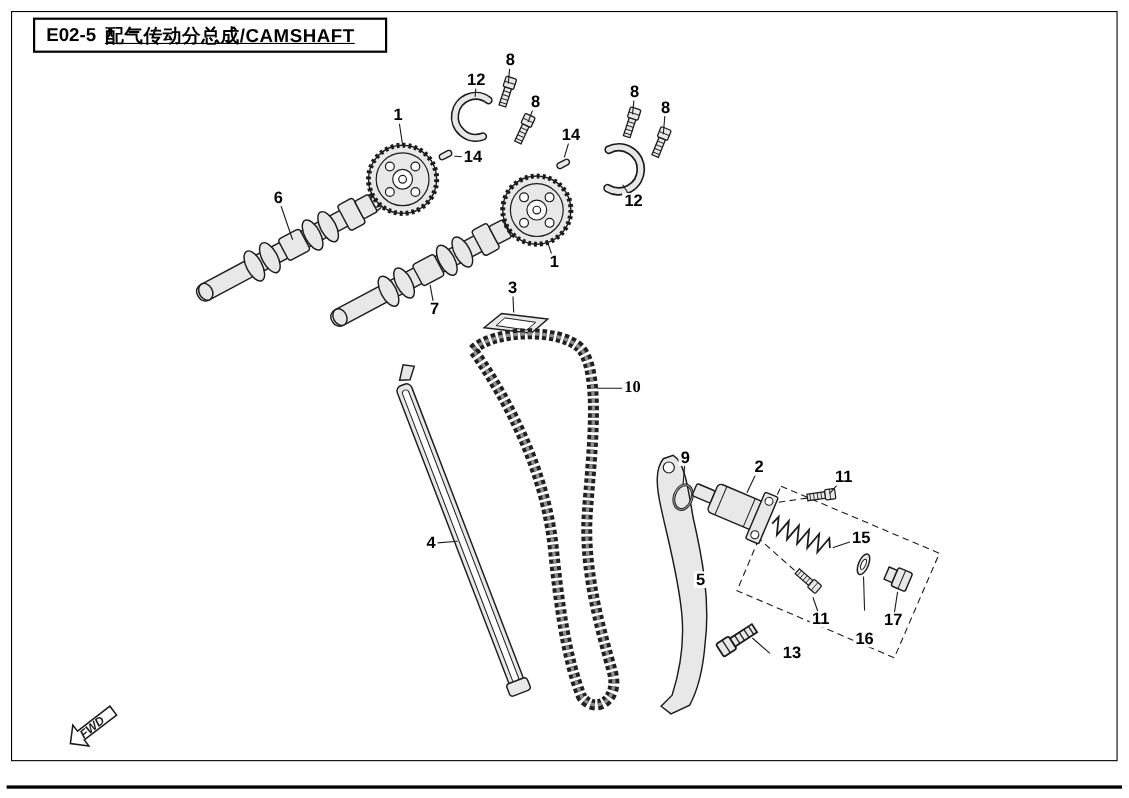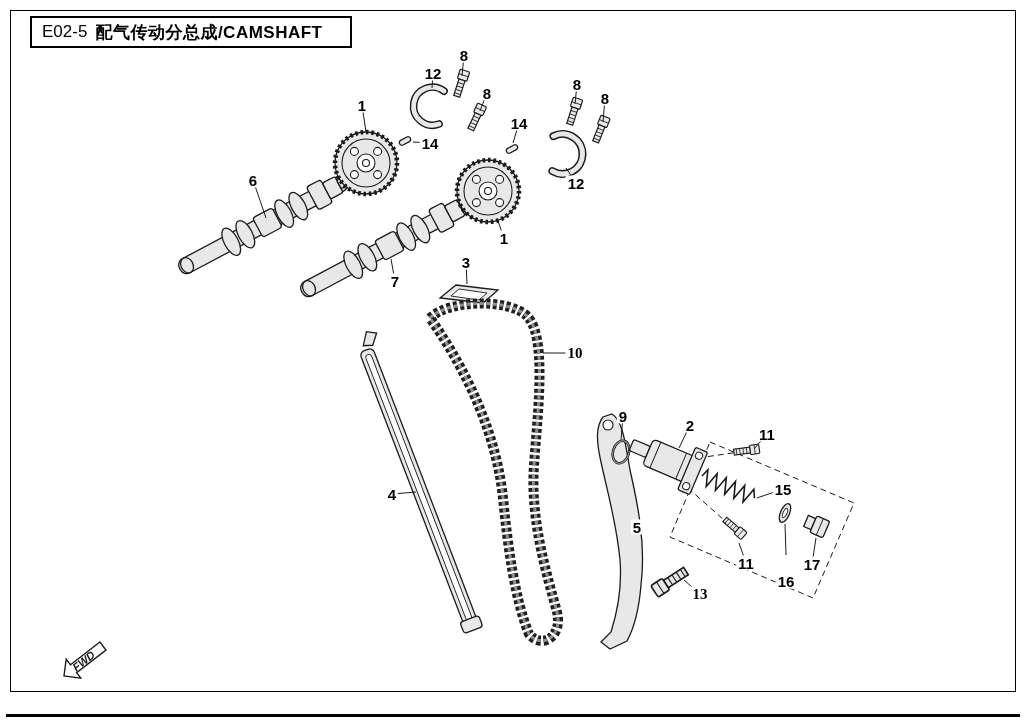--- a/index.html
+++ b/index.html
@@ -2,22 +2,22 @@
 <html><head>
 <meta charset="utf-8">
 <style>
   html,body{margin:0;padding:0;background:#fff;}
   .screen{position:relative;width:1026px;height:725px;background:#ffffff;overflow:hidden;
           font-family:"Liberation Sans",sans-serif;color:#000;}
   .frame{position:absolute;left:10px;top:10px;width:1004px;height:680px;border:1.5px solid #000;}
   .bottom-rule{position:absolute;left:6px;top:714px;width:1014px;height:3px;background:#000;}
   .title-box{position:absolute;left:30px;top:16px;width:322px;height:32px;border:2px solid #000;
              background:#fff;display:flex;align-items:center;padding-left:10px;box-sizing:border-box;}
-  .title-box .code{font-weight:normal;font-size:17px;margin-right:8px;}
-  .title-box .name{font-weight:bold;font-size:17px;letter-spacing:.5px;}
+  .title-box .code{font-weight:bold;font-size:17px;margin-right:8px;}
+  .title-box .name{font-weight:bold;font-size:17px;letter-spacing:.5px;text-decoration:underline;}
   svg.diagram{position:absolute;left:0;top:0;}
   .metal{fill:#e8e8e8;stroke:#1b1b1b;stroke-width:1.3;}
   .thin{stroke:#1b1b1b;stroke-width:0.9;fill:none;}
   .dash{fill:none;stroke:#1b1b1b;stroke-width:1;stroke-dasharray:6 4;}
   #leader-lines line{stroke:#1b1b1b;stroke-width:1;}
   .callout{position:absolute;transform:translate(-50%,-50%);font-weight:bold;font-size:15px;
            line-height:1;background:#fff;padding:0 2px;color:#000;}
   .fwd-text{font:italic bold 11px "Liberation Sans",sans-serif;fill:#1b1b1b;text-anchor:middle;}
 </style>
 </head>
@@ -210,16 +210,16 @@
       <div class="callout" style="left: 575px; top: 353px; font-family: Liberation Serif, serif;">10</div>
       <div class="callout" style="left: 623px; top: 416px;">9</div>
       <div class="callout" style="left: 690px; top: 425px;">2</div>
       <div class="callout" style="left: 767px; top: 434px;">11</div>
       <div class="callout" style="left: 392px; top: 494px;">4</div>
       <div class="callout" style="left: 783px; top: 489px; text-align: right;">15</div>
       <div class="callout" style="left: 637px; top: 527px;">5</div>
       <div class="callout" style="left: 786px; top: 555px; margin-top: 26px;">16</div>
       <div class="callout" style="left: 746px; top: 563px;">11</div>
       <div class="callout" style="left: 812px; top: 564px;">17</div>
-      <div class="callout" style="left: 700px; top: 594px; font-family: Liberation Serif, serif;">13</div>
+      <div class="callout" style="left: 720px; top: 594px;">13</div>
     </div>
 
 </div>
 
 </body></html>

